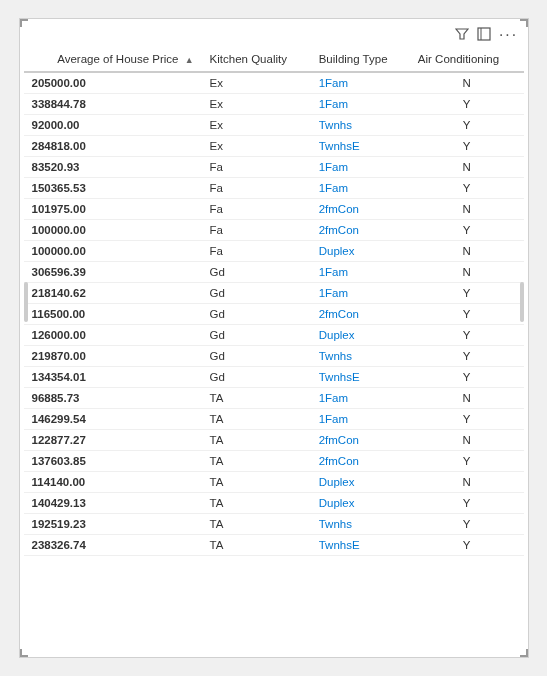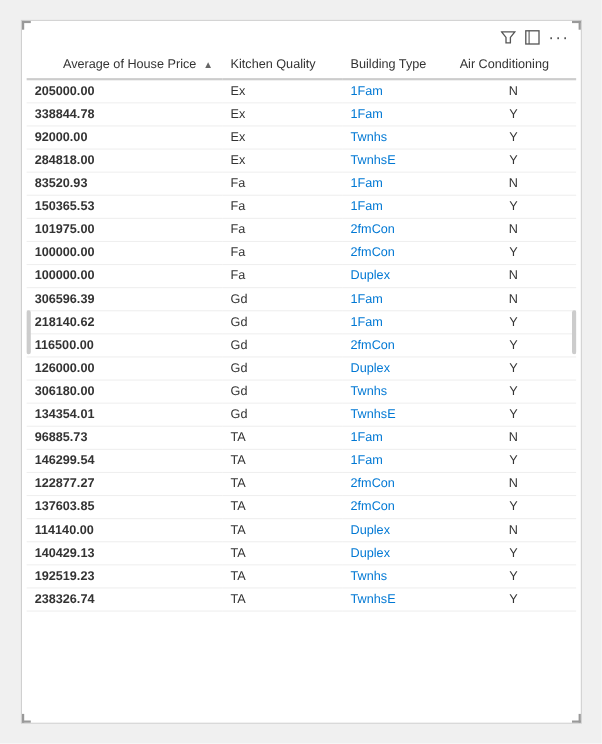--- a/index.html
+++ b/index.html
@@ -257,21 +257,21 @@
               <td style="color: rgb(0, 120, 212);">2fmCon</td>
               <td>Y</td>
             </tr>
             <tr>
               <td>126000.00</td>
               <td>Gd</td>
               <td style="color: rgb(0, 120, 212);">Duplex</td>
               <td>Y</td>
             </tr>
             <tr>
-              <td>306180.00</td>
+              <td>219870.00</td>
               <td>Gd</td>
               <td style="color: rgb(0, 120, 212);">Twnhs</td>
               <td>Y</td>
             </tr>
             <tr>
               <td>134354.01</td>
               <td>Gd</td>
               <td style="color: rgb(0, 120, 212);">TwnhsE</td>
               <td>Y</td>
             </tr>

